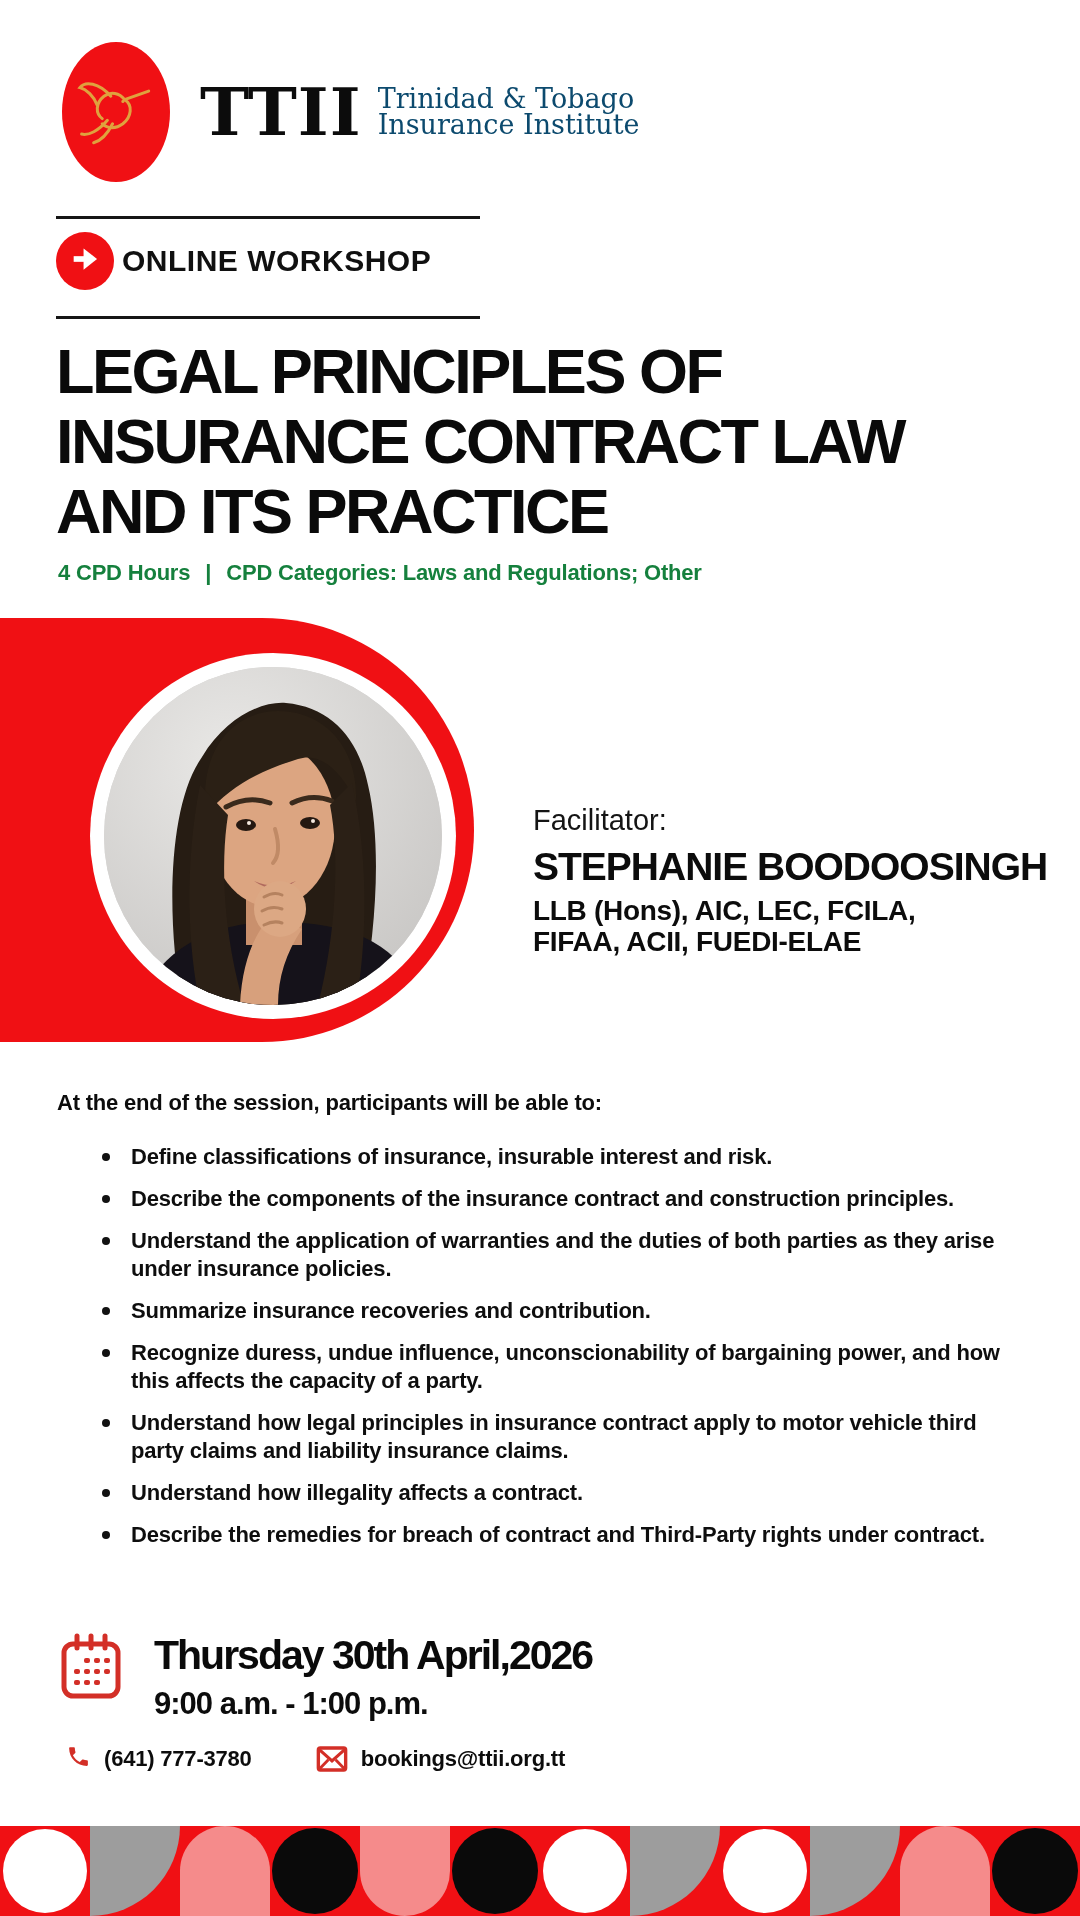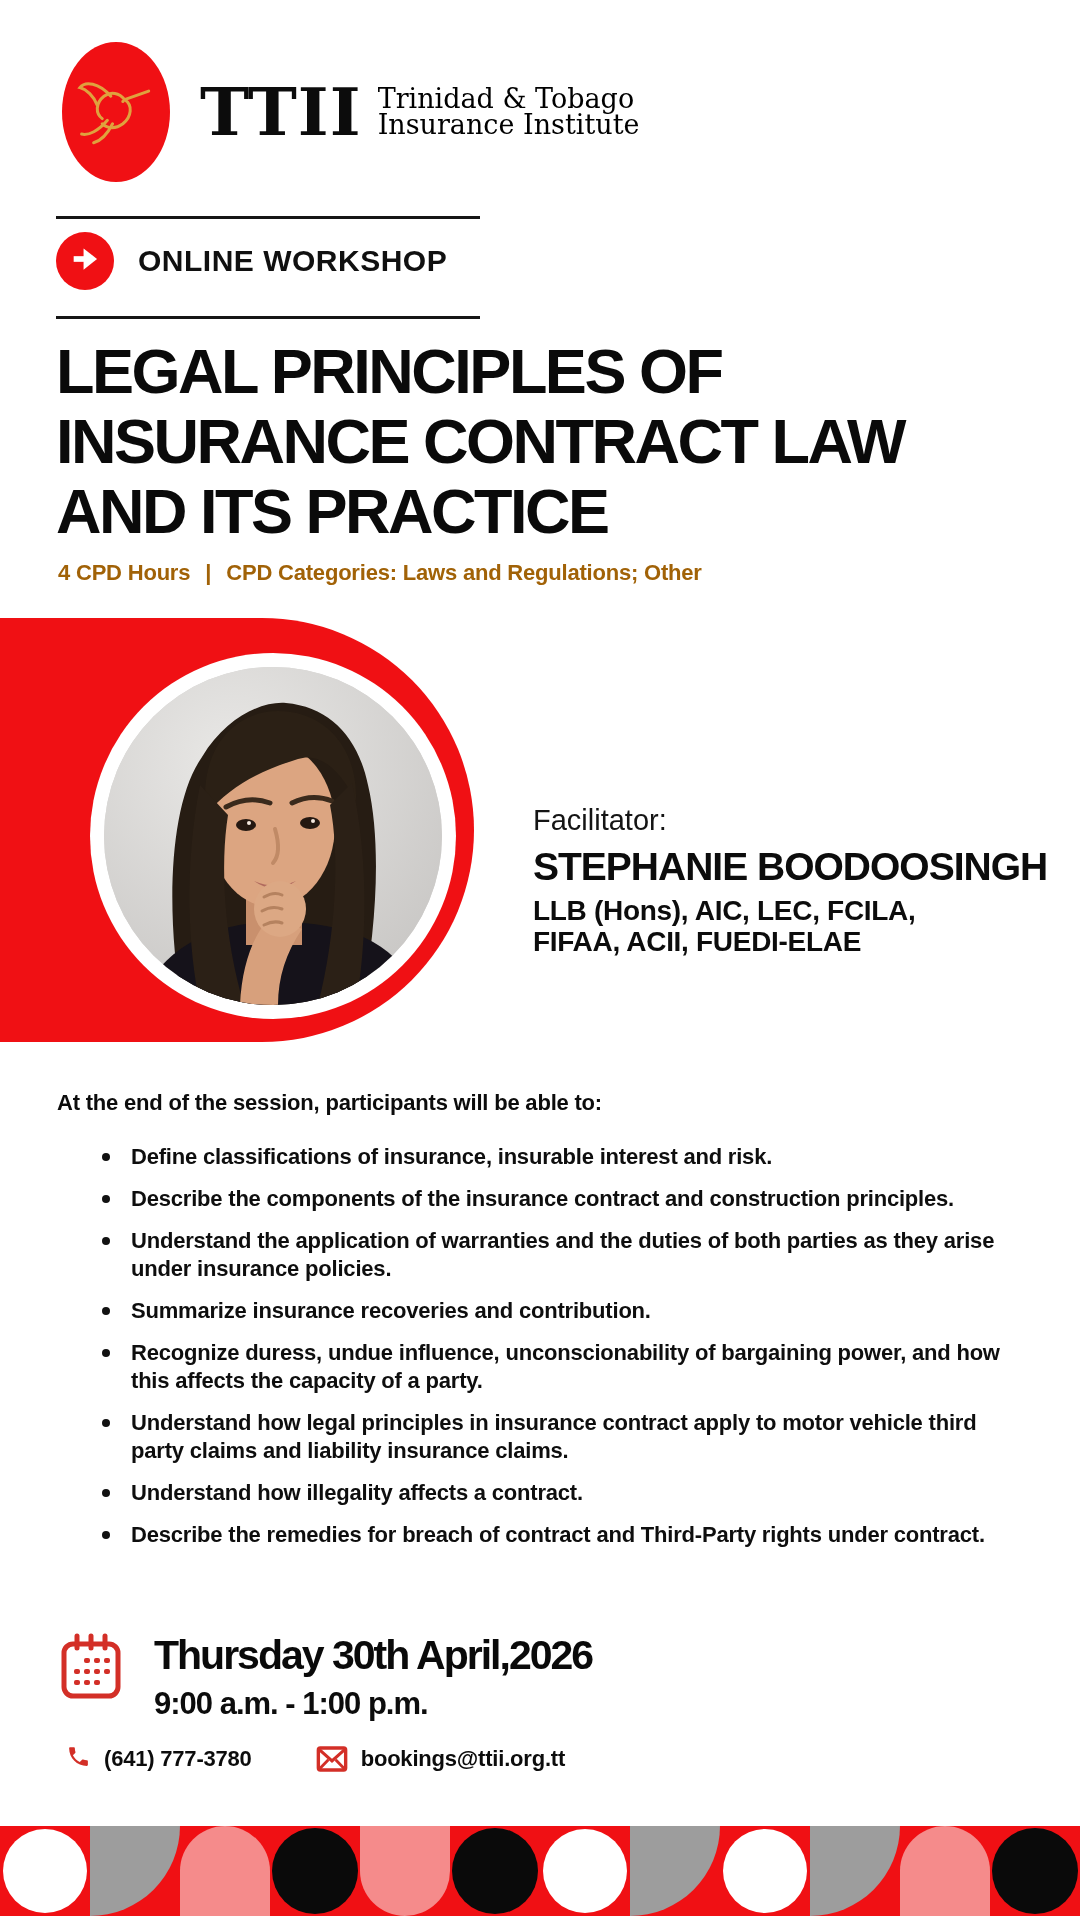--- a/index.html
+++ b/index.html
@@ -13,34 +13,34 @@
     position:relative;width:1080px;height:1916px;background:#ffffff;
     overflow:hidden;font-family:"Liberation Sans",sans-serif;color:var(--ink);
   }
   
   .logo-row{position:absolute;left:62px;top:42px;display:flex;align-items:center;}
   .logo-oval{width:108px;height:140px;border-radius:50%;background:var(--red);
     display:flex;align-items:center;justify-content:center;flex:none;}
   .logo-ttii{font-family:"DejaVu Serif","Liberation Serif",serif;font-weight:bold;
     font-size:66px;letter-spacing:1px;margin-left:30px;line-height:1;}
   .logo-org{margin-left:16px;font-family:"DejaVu Serif","Liberation Serif",serif;
-    font-size:27px;line-height:26px;color:#000000;}
+    font-size:27px;line-height:26px;color:#0c4a6e;}
   
   .rule{position:absolute;left:56px;width:424px;height:3px;background:#151515;}
   .rule-1{top:216px;} .rule-2{top:316px;}
-  .workshop-row{position:absolute;left:56px;top:232px;display:flex;align-items:center;gap:24px;}
+  .workshop-row{position:absolute;left:56px;top:232px;display:flex;align-items:center;gap:8px;}
   .arrow-circle{width:58px;height:58px;border-radius:50%;background:var(--red);
     display:flex;align-items:center;justify-content:center;flex:none;}
   .workshop-label{font-size:30px;font-weight:bold;letter-spacing:0.5px;color:#101010;}
   
   .title{position:absolute;left:56px;top:336px;font-size:63px;line-height:70px;
     font-weight:bold;letter-spacing:-2.5px;color:#0A0A0A;}
   .title div{white-space:nowrap;}
   .cpd{position:absolute;left:58px;top:560px;font-size:22px;font-weight:bold;
-    color:#a16207;display:flex;gap:15px;letter-spacing:-0.2px;}
+    color:#15803d;display:flex;gap:15px;letter-spacing:-0.2px;}
   
   .hero-red{position:absolute;left:0;top:618px;width:474px;height:424px;
     background:var(--red);border-radius:0 214px 214px 0;}
   .photo-ring{position:absolute;left:90px;top:653px;width:366px;height:366px;
     border-radius:50%;background:#ffffff;}
   .photo{position:absolute;left:104px;top:667px;width:338px;height:338px;
     border-radius:50%;overflow:hidden;background:#d6d4d2;}
   .facilitator{position:absolute;left:533px;top:804px;}
   .fac-label{font-size:29px;font-weight:normal;color:#141414;}
   .fac-name{font-size:39px;font-weight:bold;letter-spacing:-1px;margin-top:8px;white-space:nowrap;}

